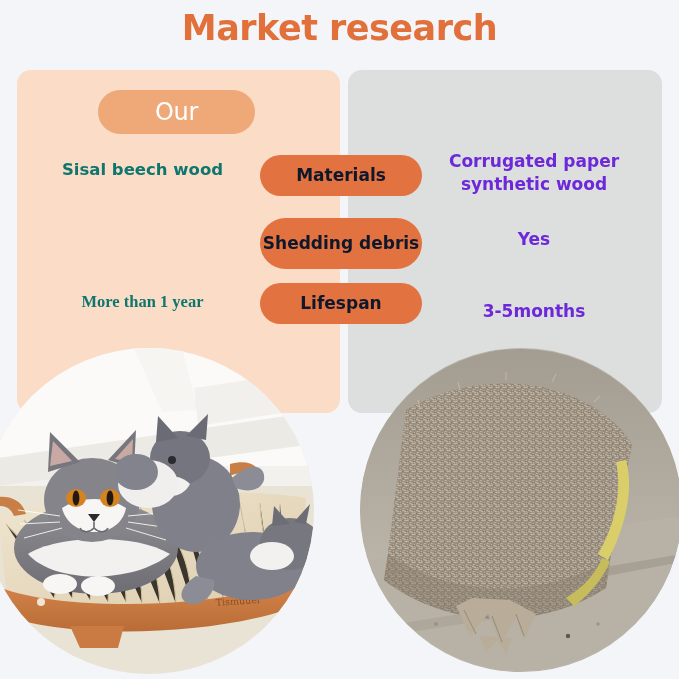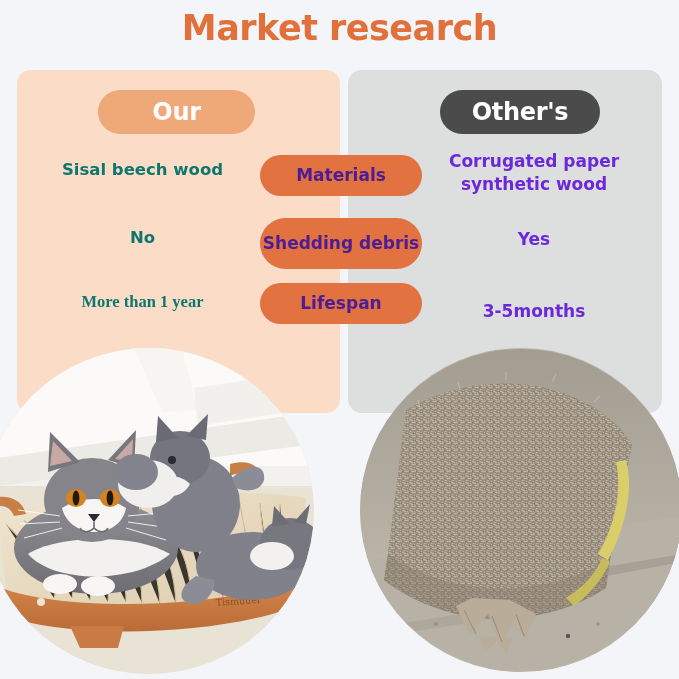--- a/index.html
+++ b/index.html
@@ -56,21 +56,21 @@
 
   
   .header-pill {
     position: absolute;
     height: 44px;
     border-radius: 22px;
     display: flex;
     align-items: center;
     justify-content: center;
     color: #ffffff;
-    font-weight: bold;
+    font-weight: normal;
     font-size: 24px;
     letter-spacing: -0.3px;
   }
   #pill-our {
     left: 98px;
     top: 90px;
     width: 157px;
     background: #efa877;
   }
   #pill-other {
@@ -84,21 +84,21 @@
   .feature-pill {
     position: absolute;
     left: 260px;
     width: 162px;
     background: #e2723f;
     border-radius: 26px;
     display: flex;
     align-items: center;
     justify-content: center;
     text-align: center;
-    color: #4c1d95;
+    color: #0f172a;
     font-weight: bold;
     font-size: 17px;
     line-height: 1.18;
     z-index: 4;
   }
   #feature-pill-0 { top: 155px; height: 41px; }
   #feature-pill-1 { top: 218px; height: 51px; }
   #feature-pill-2 { top: 283px; height: 41px; }
 
   
@@ -162,26 +162,22 @@
 <div id="canvas">
 
   <div id="page-title">Market research</div>
 
   <div class="panel" id="panel-our"></div>
   <div class="panel" id="panel-other"></div>
 
   <div class="header-pill" id="pill-our">
     <span>Our</span>
   </div>
-  <div class="header-pill" id="pill-other">
-    <span>Other's</span>
-  </div>
 
   <div class="our-value" id="our-value-0">Sisal beech wood</div>
-  <div class="our-value" id="our-value-1">No</div>
   <div class="our-value" id="our-value-2">More than 1 year</div>
 
   <div class="feature-pill" id="feature-pill-0">
     <span>Materials</span>
   </div>
   <div class="feature-pill" id="feature-pill-1">
     <span>Shedding debris</span>
   </div>
   <div class="feature-pill" id="feature-pill-2">
     <span>Lifespan</span>

